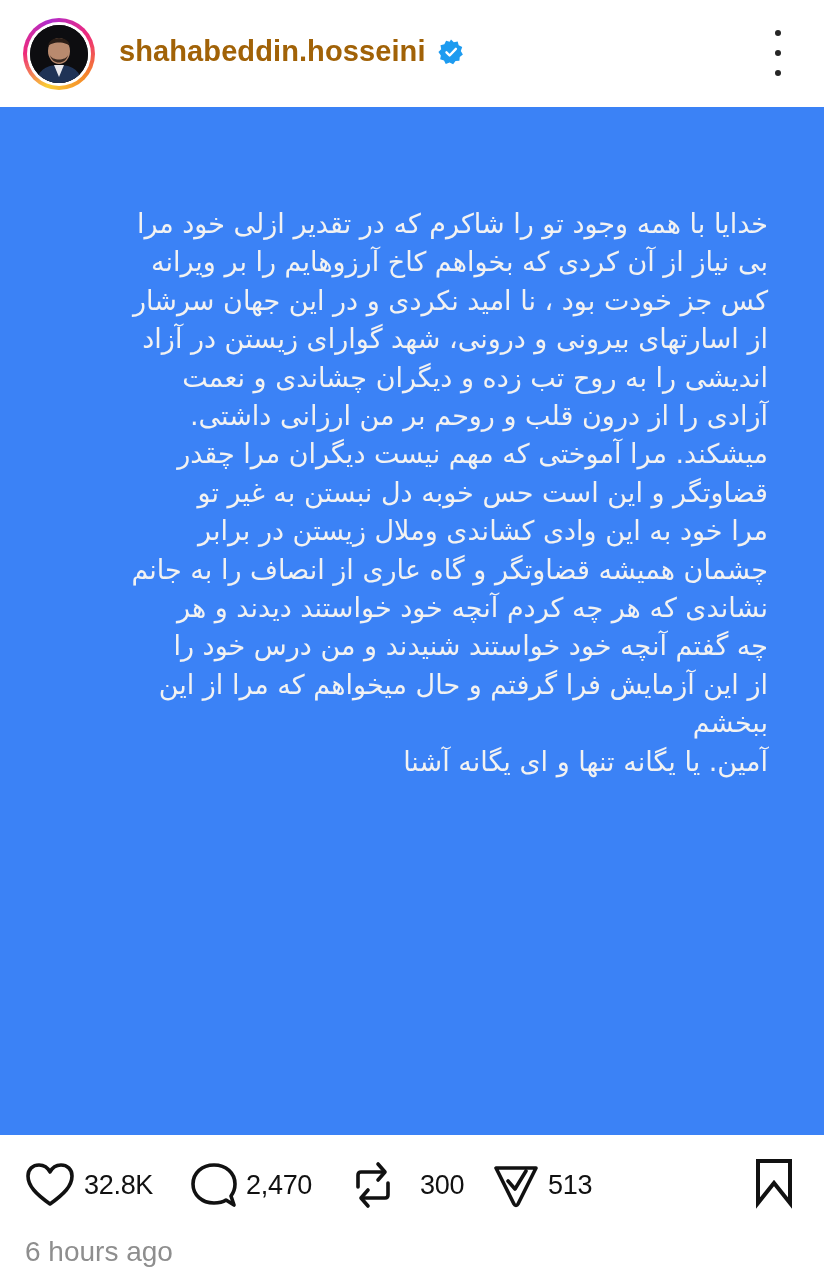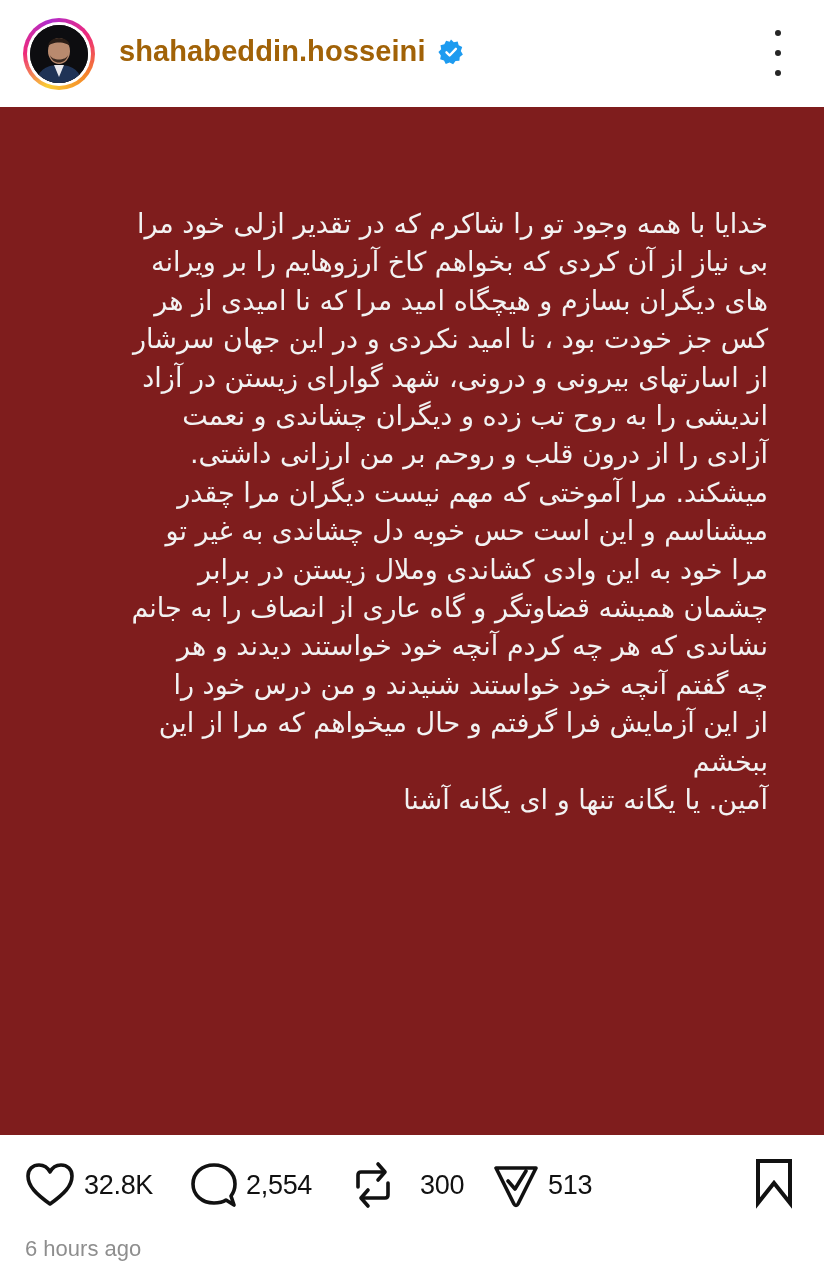--- a/index.html
+++ b/index.html
@@ -32,37 +32,37 @@
       position: absolute; left: 437px; top: 38px; width: 28px; height: 28px;
     }
     .more {
       position: absolute; left: 764px; top: 30px; width: 28px; height: 46px;
       display: flex; flex-direction: column; justify-content: space-between; align-items: center;
       cursor: pointer;
     }
     .more span { width: 6px; height: 6px; border-radius: 50%; background: #262626; display: block; }
     .media {
       position: absolute; left: 0; top: 107px; width: 824px; height: 1028px;
-      background: #7f1d1d;
+      background: #3b82f6;
     }
     .poem {
       position: absolute; right: 56px; top: 98px; width: 720px;
       direction: rtl; text-align: right; color: #f2f2f2;
       font-family: "DejaVu Sans", sans-serif; font-size: 27px; line-height: 38.4px;
     }
     .poem .line { white-space: nowrap; display: block; }
     .actions {
       position: absolute; left: 0; top: 1135px; width: 824px; height: 145px; background: #fff;
     }
     .act { position: absolute; top: 22px; display: flex; align-items: center; height: 56px; cursor: pointer; justify-content: flex-end; }
     .act .count { font-size: 27px; font-weight: 500; color: #111; margin-left: 8px; letter-spacing: -0.3px; }
     .act svg { display: block; }
     .bookmark { position: absolute; left: 752px; top: 22px; cursor: pointer; }
     .time {
-      position: absolute; left: 25px; top: 101px; font-size: 22px; color: #8e8e8e;
+      position: absolute; left: 25px; top: 101px; font-size: 28px; color: #8e8e8e;
     }
   </style>
 </head>
 <body>
 
 <div class="header">
   <div class="avatar-ring">
     <div class="avatar-gap">
       <div class="avatar">
         <svg width="58" height="58" viewBox="0 0 58 58">
@@ -85,27 +85,26 @@
     <span></span>
     <span></span>
     <span></span>
   </div>
 </div>
 
 <div class="media">
   <div class="poem">
     <span class="line">خدایا با همه وجود تو را شاکرم که در تقدیر ازلی خود مرا</span>
     <span class="line">بی نیاز از آن کردی که بخواهم کاخ آرزوهایم را بر ویرانه</span>
-    <span class="line">های دیگران بسازم و هیچگاه امید مرا که نا امیدی از هر</span>
     <span class="line">کس جز خودت بود ، نا امید نکردی و در این جهان سرشار</span>
     <span class="line">از اسارتهای بیرونی و درونی، شهد گوارای زیستن در آزاد</span>
     <span class="line">اندیشی را به روح تب زده و دیگران چشاندی و نعمت</span>
     <span class="line">آزادی را از درون قلب و روحم بر من ارزانی داشتی.</span>
     <span class="line">میشکند. مرا آموختی که مهم نیست دیگران مرا چقدر</span>
-    <span class="line">میشناسم و این است حس خوبه دل چشاندی به غیر تو</span>
+    <span class="line">قضاوتگر و این است حس خوبه دل نبستن به غیر تو</span>
     <span class="line">مرا خود به این وادی کشاندی وملال زیستن در برابر</span>
     <span class="line">چشمان همیشه قضاوتگر و گاه عاری از انصاف را به جانم</span>
     <span class="line">نشاندی که هر چه کردم آنچه خود خواستند دیدند و هر</span>
     <span class="line">چه گفتم آنچه خود خواستند شنیدند و من درس خود را</span>
     <span class="line">از این آزمایش فرا گرفتم و حال میخواهم که مرا از این</span>
     <span class="line">ببخشم</span>
     <span class="line">آمین. یا یگانه تنها و ای یگانه آشنا</span>
   </div>
 </div>
 
@@ -113,21 +112,21 @@
   <div class="act" style="left:24px">
     <svg width="52" height="46" viewBox="0 0 52 46">
       <path d="M26 42 C12 32 4 24 4 14 C4 7 9 3 15 3 C20 3 24 6 26 10 C28 6 32 3 37 3 C43 3 48 7 48 14 C48 24 40 32 26 42 Z" fill="none" stroke="#111" stroke-width="3.6" stroke-linejoin="round"></path>
     </svg>
     <span class="count">32.8K</span>
   </div>
   <div class="act" style="left:190px">
     <svg width="48" height="50" viewBox="0 0 48 50">
       <path d="M41 36 C44 32 45 28 45 24 C45 13 36 5 24 5 C12 5 3 13 3 24 C3 35 12 43 24 43 C29 43 33 42 36 40 L44 45 Z" fill="none" stroke="#111" stroke-width="3.6" stroke-linejoin="round"></path>
     </svg>
-    <span class="count">2,554</span>
+    <span class="count">2,470</span>
   </div>
   <div class="act" style="left:352px">
     <svg width="42" height="52" viewBox="0 0 42 52">
       <path d="M6 28 L6 16 C6 14 7 13 9 13 L32 13" fill="none" stroke="#111" stroke-width="3.6" stroke-linecap="round"></path>
       <path d="M26 5 L33 13 L26 21" fill="none" stroke="#111" stroke-width="3.6" stroke-linecap="round" stroke-linejoin="round"></path>
       <path d="M36 24 L36 36 C36 38 35 39 33 39 L10 39" fill="none" stroke="#111" stroke-width="3.6" stroke-linecap="round"></path>
       <path d="M16 31 L9 39 L16 47" fill="none" stroke="#111" stroke-width="3.6" stroke-linecap="round" stroke-linejoin="round"></path>
     </svg>
     <span class="count" style="margin-left:26px">300</span>
   </div>

